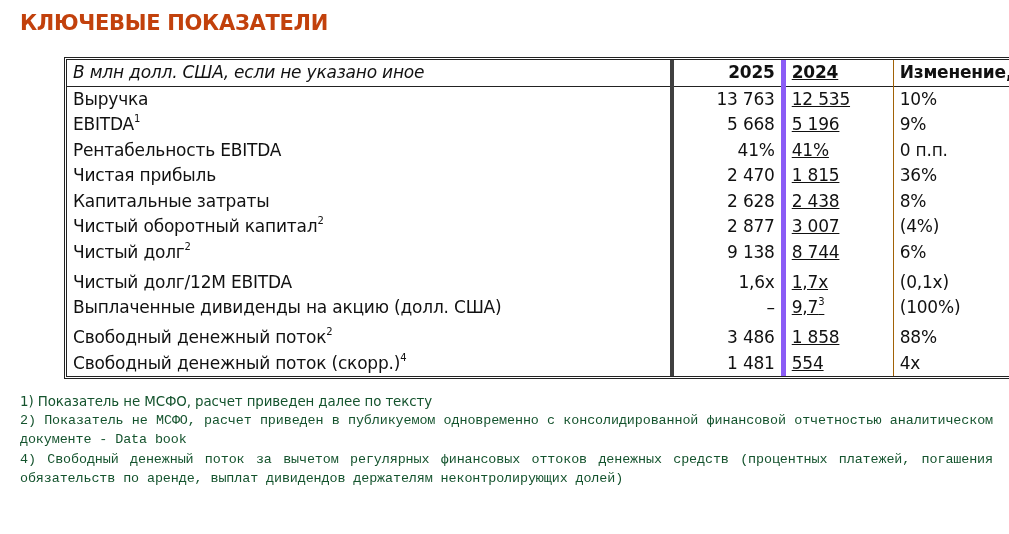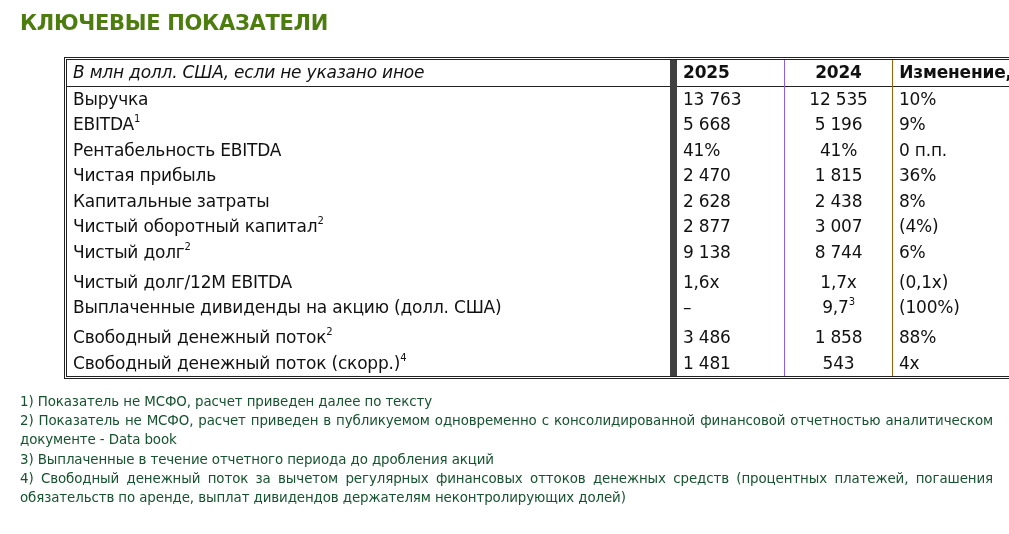--- a/index.html
+++ b/index.html
@@ -3,54 +3,54 @@
   <meta charset="utf-8">
   <style>
     html, body { margin: 0; padding: 0; background: #ffffff; }
     body {
       width: 1009px; height: 534px; overflow: hidden; position: relative;
       font-family: "DejaVu Sans", sans-serif; color: #111;
     }
     .title {
       position: absolute; left: 20px; top: 11px;
       font-family: "DejaVu Sans", sans-serif; font-weight: bold;
-      font-size: 21px; letter-spacing: -0.3px; color: #4d7c0f;
+      font-size: 21px; letter-spacing: -0.3px; color: #c2410c;
     }
     .table-wrap {
       position: absolute; left: 20px; top: 57px;
       width: 973px;
       border: 3px double #222;
       box-sizing: border-box;
       margin-left: 44px;
     }
     table {
       border-collapse: collapse; width: 100%;
       font-size: 17px; line-height: 25.5px; letter-spacing: -0.2px;
     }
     td, th { padding: 0 5px 0 6px; white-space: nowrap; }
     th { font-weight: normal; }
     thead tr { border-bottom: 1px solid #222; }
     thead th { height: 25px; }
     .c-label { text-align: left; width: 592px; }
-    .c-2025 { text-align: left; width: 95px; border-left: 7px solid #404040; padding-right: 6px; }
-    .c-2024 { text-align: center; width: 95px; border-left: 1px solid #8b5cf6; padding-right: 6px; }
+    .c-2025 { text-align: right; width: 95px; border-left: 4px solid #404040; padding-right: 6px; }
+    .c-2024 { text-align: left; width: 95px; border-left: 5px solid #8b5cf6; padding-right: 6px; text-decoration: underline; }
     .c-chg { border-left: 1px solid #a16207; padding-right: 5px; }
     thead .c-label { font-style: italic; }
     thead .c-2025, thead .c-2024, thead .c-chg { font-weight: bold; }
     thead .c-label { border-left: none; }
     tbody .c-label { }
     tr.tall td { height: 30px; vertical-align: bottom; }
     sup { font-size: 10px; line-height: 0; position: relative; top: -1px; vertical-align: super; }
     .footnotes {
       position: absolute; left: 20px; top: 392px; width: 973px;
       font-size: 13.4px; line-height: 19.2px; letter-spacing: -0.1px;
       color: #14532d;
     }
     .fn { text-align: justify; }
-    .fn.last-line-left { text-align-last: left; }
+    .fn.last-line-left { text-align-last: left; font-family: Liberation Mono, monospace; }
   </style>
 </head>
 <body>
 
 <div class="title">КЛЮЧЕВЫЕ ПОКАЗАТЕЛИ</div>
 
 <div class="table-wrap">
   <table>
     <thead>
       <tr>
@@ -117,25 +117,24 @@
       </tr>
       <tr class="tall">
         <td class="c-label"><span>Свободный денежный поток</span><sup>2</sup></td>
         <td class="c-2025">3 486</td>
         <td class="c-2024"><span>1 858</span><sup></sup></td>
         <td class="c-chg">88%</td>
       </tr>
       <tr>
         <td class="c-label"><span>Свободный денежный поток (скорр.)</span><sup>4</sup></td>
         <td class="c-2025">1 481</td>
-        <td class="c-2024"><span>543</span><sup></sup></td>
+        <td class="c-2024"><span>554</span><sup></sup></td>
         <td class="c-chg">4x</td>
       </tr>
     </tbody>
   </table>
 </div>
 
 <div class="footnotes">
   <div class="fn">1) Показатель не МСФО, расчет приведен далее по тексту</div>
   <div class="fn last-line-left">2) Показатель не МСФО, расчет приведен в публикуемом одновременно с консолидированной финансовой отчетностью аналитическом документе - Data book</div>
-  <div class="fn">3) Выплаченные в течение отчетного периода до дробления акций</div>
   <div class="fn last-line-left">4) Свободный денежный поток за вычетом регулярных финансовых оттоков денежных средств (процентных платежей, погашения обязательств по аренде, выплат дивидендов держателям неконтролирующих долей)</div>
 </div>
 
 </body></html>

